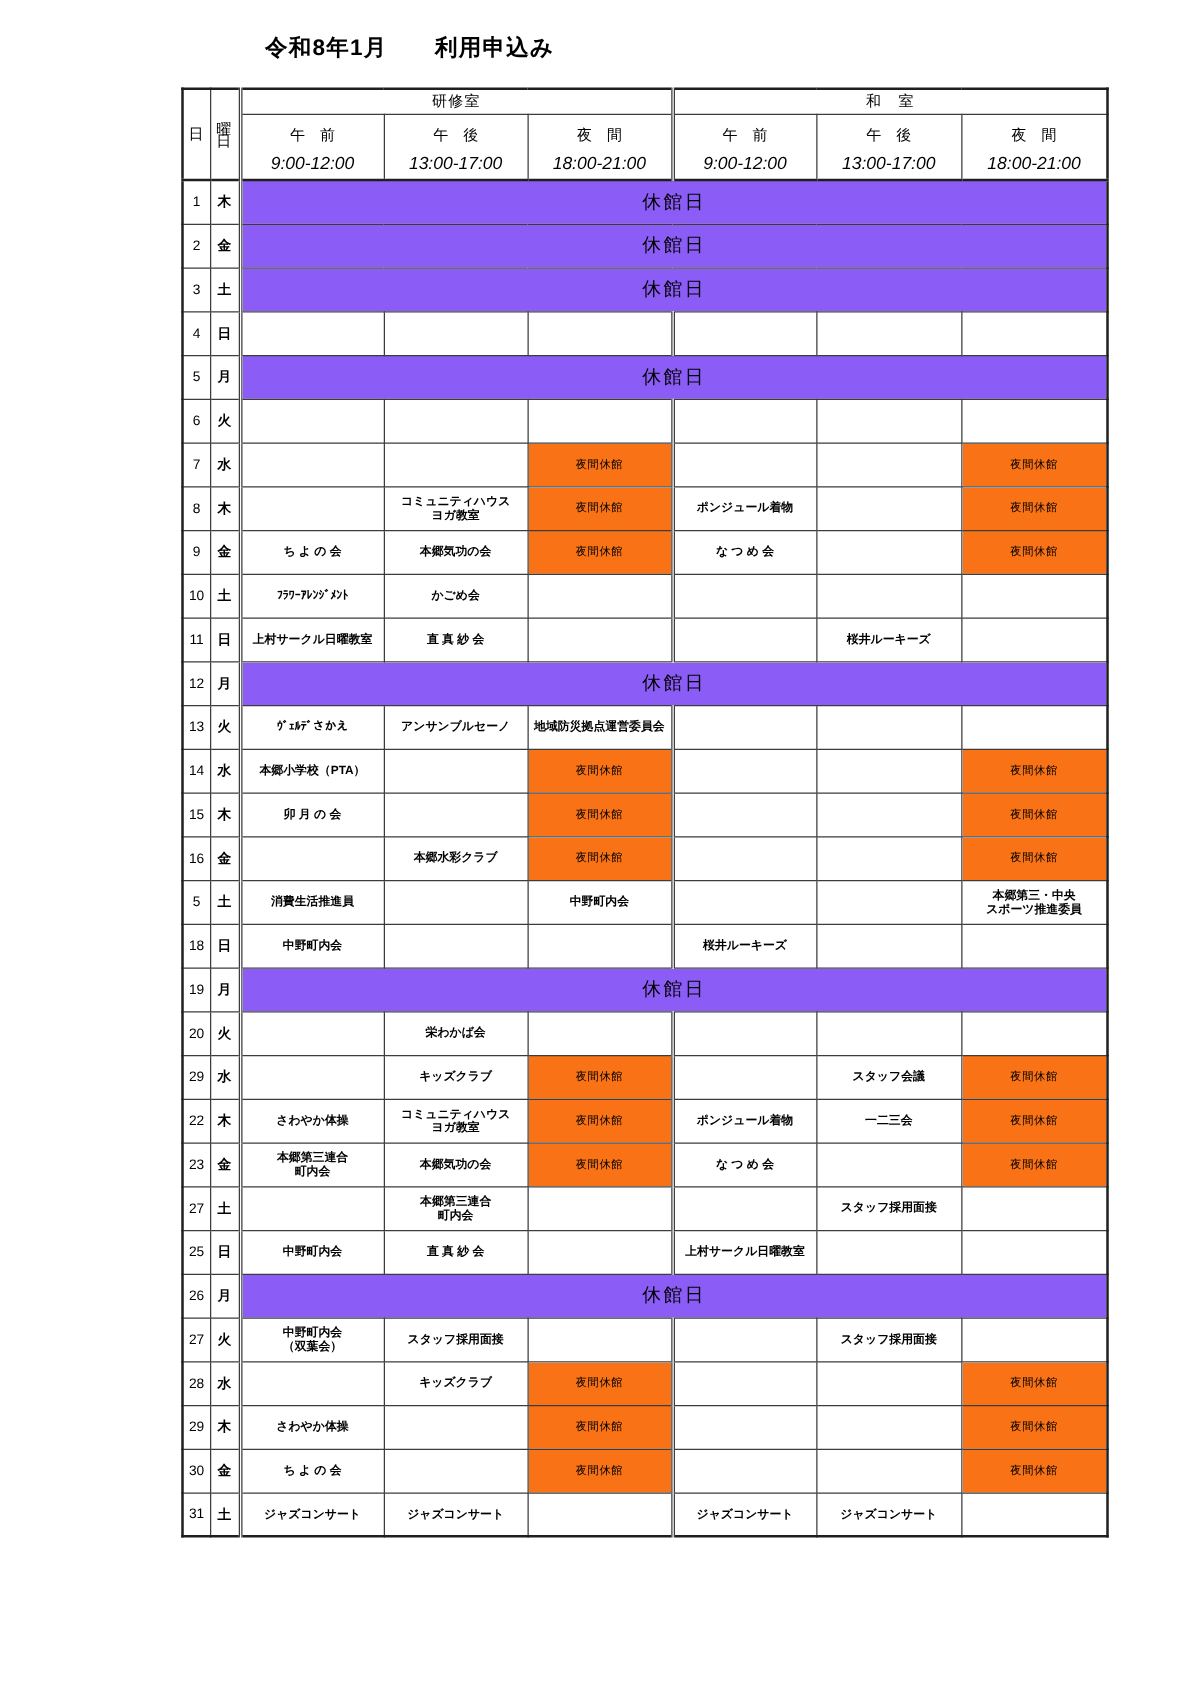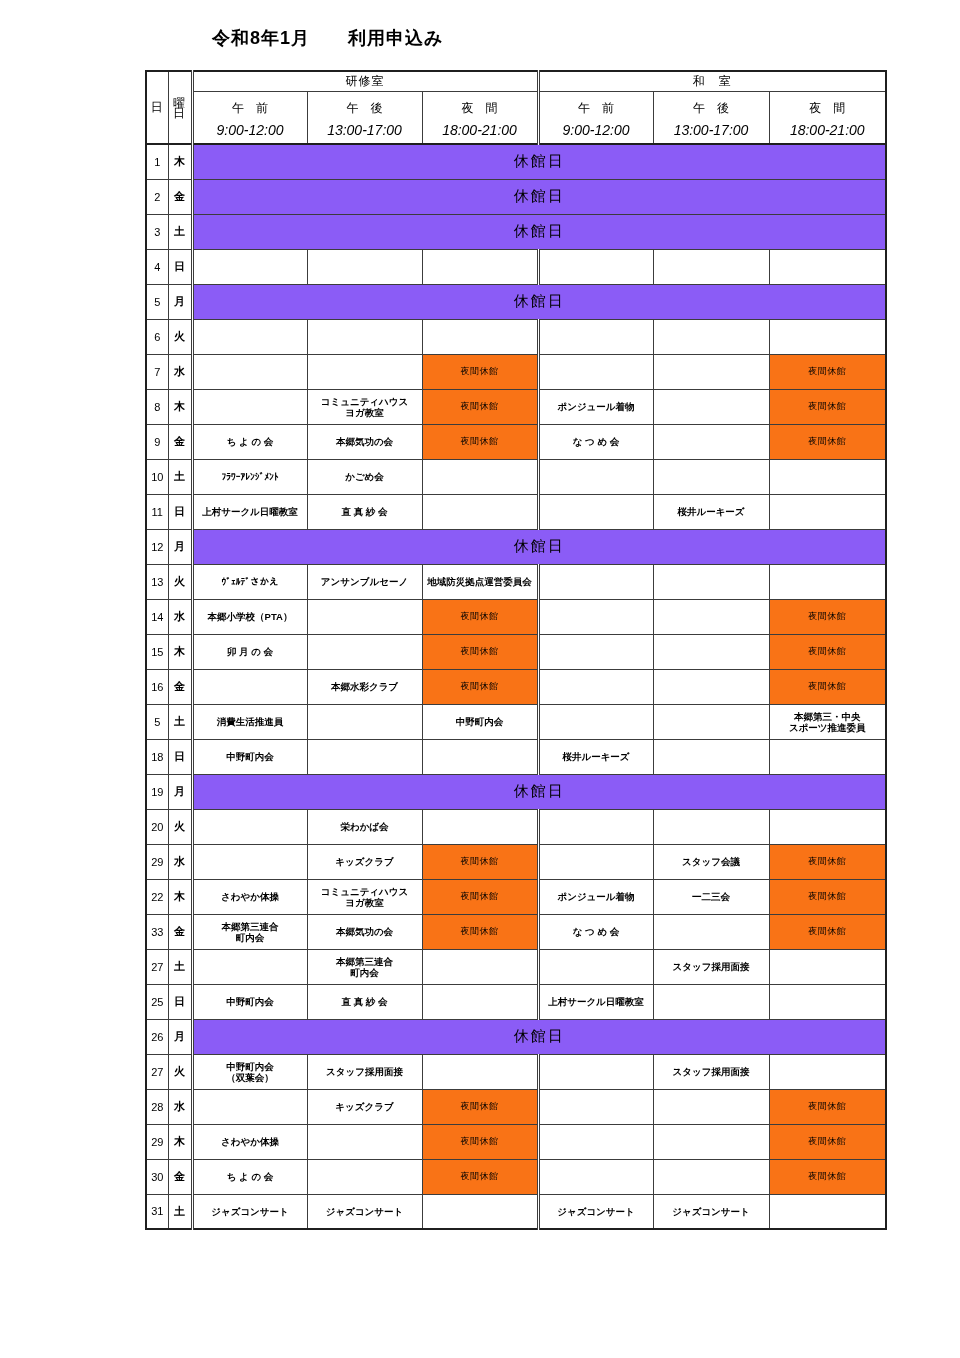--- a/index.html
+++ b/index.html
@@ -284,21 +284,21 @@
           <td class="dow">木</td>
           <td class="entry dbl">さわやか体操</td>
           <td class="entry">コミュニティハウス
 ヨガ教室</td>
           <td class="entry night">夜間休館</td>
           <td class="entry dbl">ポンジュール着物</td>
           <td class="entry">一二三会</td>
           <td class="entry night">夜間休館</td>
         </tr>
         <tr>
-          <td class="day">33</td>
+          <td class="day">23</td>
           <td class="dow">金</td>
           <td class="entry dbl">本郷第三連合
 町内会</td>
           <td class="entry">本郷気功の会</td>
           <td class="entry night">夜間休館</td>
           <td class="entry dbl">な つ め 会</td>
           <td class="entry"></td>
           <td class="entry night">夜間休館</td>
         </tr>
         <tr>

